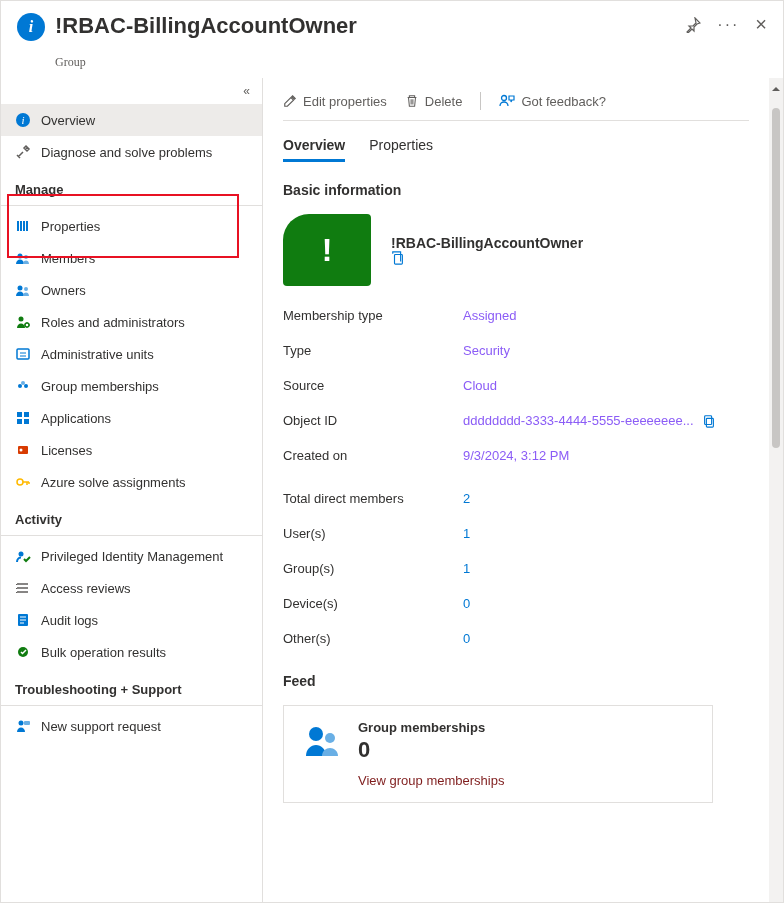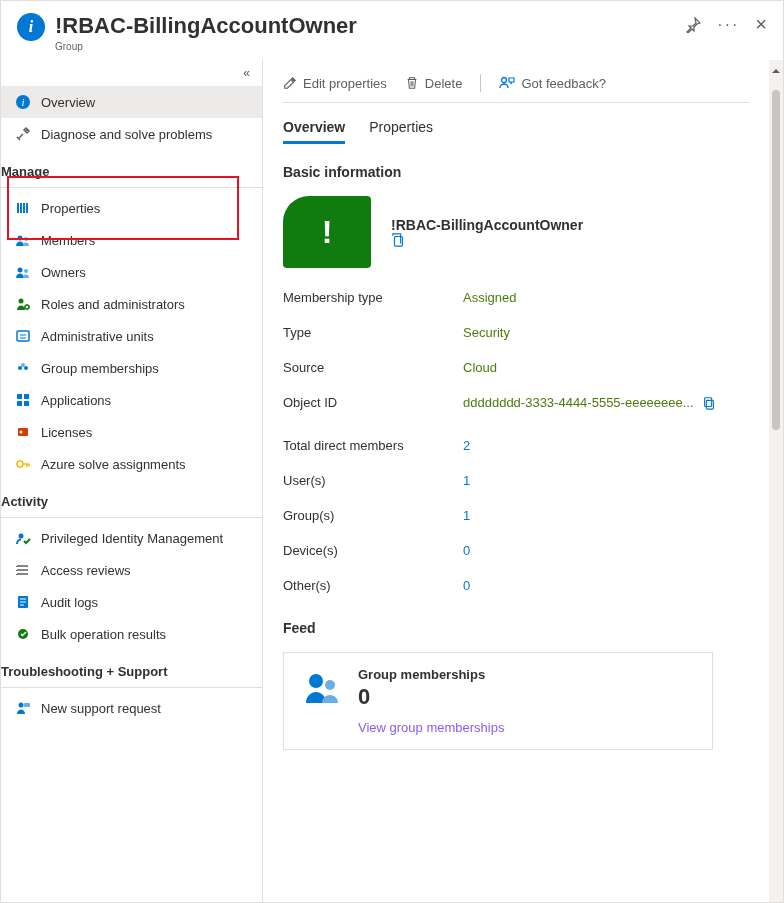--- a/index.html
+++ b/index.html
@@ -1,57 +1,57 @@
 <!DOCTYPE html>
 <html><head>
 <meta charset="utf-8">
 <style>
   * { box-sizing: border-box; margin: 0; padding: 0; }
   body { font-family: "Segoe UI", Arial, sans-serif; font-size: 13px; color: #323130; background: #fff; width: 784px; height: 903px; overflow: hidden; border: 1px solid #e1dfdd; }
   .header { display: flex; align-items: flex-start; padding: 12px 16px 8px 16px; }
   .header-icon { width: 28px; height: 28px; border-radius: 50%; background: #0078d4; color: #fff; display: flex; align-items: center; justify-content: center; font-size: 16px; font-weight: bold; margin-right: 10px; font-style: italic; font-family: Georgia, serif; flex-shrink: 0; }
   .header-body { flex: 1; }
   .header-title { font-size: 22px; font-weight: 600; color: #323130; }
-  .header-sub { font-size: 10px; color: #605e5c; margin-top: 2px; }
+  .header-sub { font-size: 12px; color: #605e5c; margin-top: 16px; font-family: Liberation Serif, serif; }
   .header-actions { display: flex; align-items: center; gap: 16px; color: #605e5c; }
   .header-actions .ico { cursor: pointer; font-size: 16px; }
   .close { font-size: 20px; color: #605e5c; cursor: pointer; }
   .body { display: flex; height: calc(903px - 60px); }
   .sidebar { width: 262px; border-right: 1px solid #e1dfdd; padding-top: 4px; overflow-y: auto; position: relative; }
   .collapse { text-align: right; padding: 2px 12px 6px 0; color: #605e5c; font-size: 12px; cursor: pointer; }
   .nav-item { display: flex; align-items: center; height: 32px; padding: 0 14px; cursor: pointer; gap: 10px; font-size: 13px; color: #323130; }
   .nav-item.active { background: #edebe9; }
   .nav-item .nico { width: 16px; height: 16px; display: inline-flex; align-items: center; justify-content: center; flex-shrink: 0; }
-  .nav-section { font-weight: 600; font-size: 13px; padding: 14px 14px 8px 0; color: #323130; border-bottom: 1px solid #e1dfdd; margin-bottom: 4px; }
+  .nav-section { font-weight: 600; font-size: 13px; padding: 14px 14px 8px 14px; color: #323130; border-bottom: 1px solid #e1dfdd; margin-bottom: 4px; }
   .red-box { position: absolute; border: 2px solid #e81123; left: 6px; width: 232px; height: 64px; top: 116px; pointer-events: none; }
   .main { flex: 1; display: flex; }
   .content { flex: 1; padding: 8px 20px 20px 20px; overflow-y: auto; }
   .scrollbar-gutter { width: 14px; background: #f3f2f1; position: relative; }
   .scroll-thumb { position: absolute; top: 30px; left: 3px; width: 8px; height: 340px; background: #c8c6c4; border-radius: 4px; }
   .toolbar { display: flex; align-items: center; gap: 18px; padding: 6px 0 10px 0; border-bottom: 1px solid #e1dfdd; color: #605e5c; font-size: 13px; }
   .toolbar .titem { display: flex; align-items: center; gap: 6px; cursor: pointer; }
   .toolbar .sep { width: 1px; height: 18px; background: #c8c6c4; }
   .person-ico { color: #0078d4; }
   .tabs { display: flex; gap: 24px; margin: 16px 0 20px 0; }
   .tab { font-size: 14px; padding-bottom: 6px; cursor: pointer; color: #323130; }
   .tab.active { font-weight: 600; border-bottom: 3px solid #0078d4; }
   .section-title { font-weight: 600; font-size: 14px; margin: 6px 0 16px 0; }
   .tile-row { display: flex; align-items: center; gap: 20px; margin-bottom: 22px; }
   .tile { width: 88px; height: 72px; background: #107c10; border-radius: 26px 4px 4px 4px; color: #fff; display: flex; align-items: center; justify-content: center; font-size: 32px; font-weight: 700; flex-shrink: 0; }
   .tile-label { font-weight: 600; font-size: 14px; }
   .copy-ico { color: #0078d4; margin-left: 8px; cursor: pointer; }
   .kv { display: flex; margin-bottom: 20px; font-size: 13px; justify-content: center; }
   .kv .k { width: 180px; color: #323130; }
-  .kv .v { flex: 1; color: #4d7c0f; display: flex; align-items: center; }
+  .kv .v { flex: 1; color: #8b5cf6; display: flex; align-items: center; }
   .kv .v.link { color: #0078d4; cursor: pointer; }
   .feed-card { border: 1px solid #e1dfdd; padding: 14px 18px; margin-top: 10px; display: flex; gap: 14px; align-items: flex-start; max-width: 430px; }
   .feed-ico { width: 42px; height: 42px; display: flex; align-items: center; justify-content: center; font-size: 32px; position: relative; }
   .feed-body .ft { font-weight: 600; font-size: 13px; }
   .feed-body .fn { font-size: 22px; font-weight: 600; margin: 2px 0 10px 0; }
-  .feed-body .fl { color: #8b5cf6; font-size: 13px; cursor: pointer; }
+  .feed-body .fl { color: #7f1d1d; font-size: 13px; cursor: pointer; }
   svg { display: block; }
 </style>
 </head>
 <body>
 
 <div class="header">
   <div class="header-icon">i</div>
   <div class="header-body">
     <div class="header-title">!RBAC-BillingAccountOwner</div>
     <div class="header-sub">Group</div>
@@ -304,20 +304,26 @@
             <div class="v">
               <span>dddddddd-3333-4444-5555-eeeeeeee...</span>
               <span class="copy-ico">
                 <svg width="14" height="14" viewBox="0 0 16 16">
                   <rect x="5" y="5" width="8" height="10" rx="1" fill="none" stroke="#0078d4" stroke-width="1.3"></rect>
                   <rect x="3" y="2" width="8" height="10" rx="1" fill="none" stroke="#0078d4" stroke-width="1.3"></rect>
                 </svg>
               </span>
             </div>
           </div>
+          <div class="kv">
+            <div class="k">Created on</div>
+            <div class="v">
+              <span>9/3/2024, 3:12 PM</span>
+            </div>
+          </div>
         </div>
       <div style="height:8px"></div>
       <div id="count-rows">
           <div class="kv">
             <div class="k">Total direct members</div>
             <div class="v link">2</div>
           </div>
           <div class="kv">
             <div class="k">User(s)</div>
             <div class="v link">1</div>

